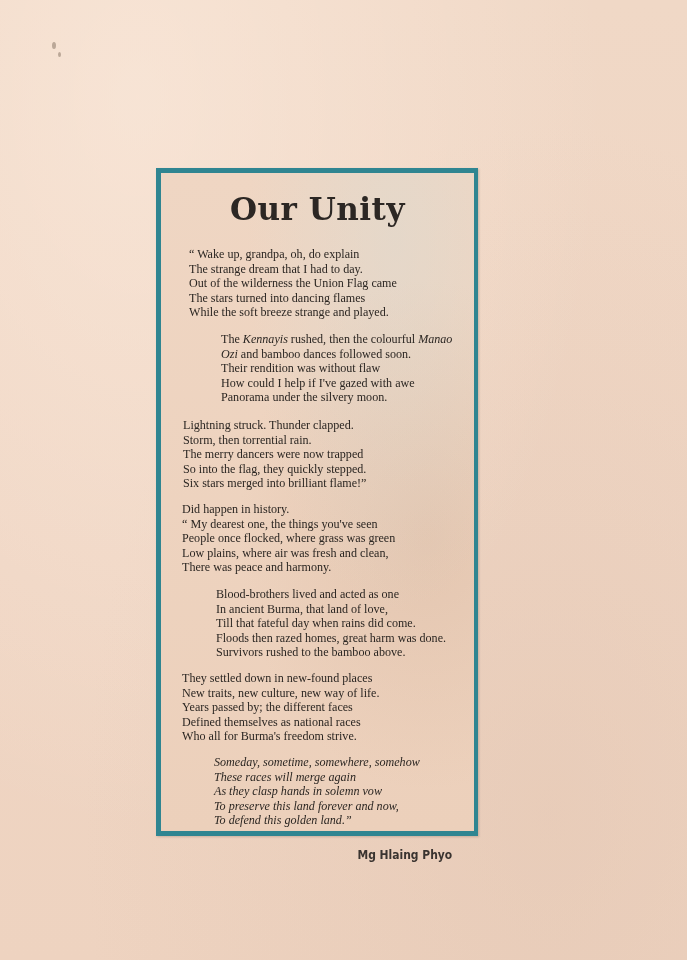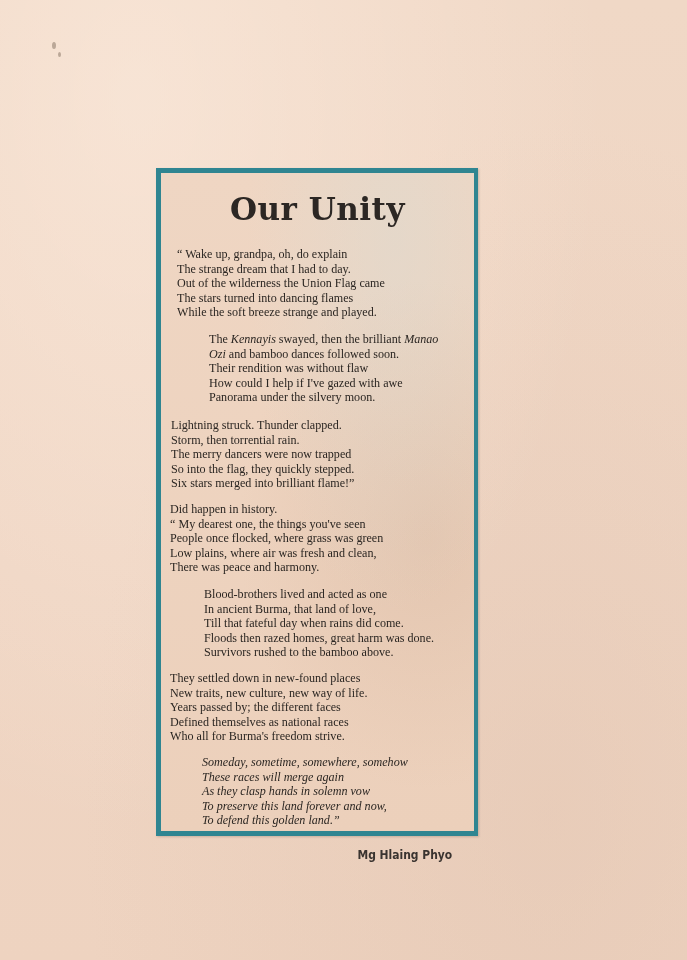--- a/index.html
+++ b/index.html
@@ -34,20 +34,21 @@
     font-weight: bold;
     font-size: 31px;
     letter-spacing: 0.5px;
     color: #2c2724;
   }
   .stanza {
     position: absolute;
     font-size: 12.1px;
     line-height: 14.6px;
     white-space: nowrap;
+    margin-left: 12px;
   }
   .stanza div { height: 14.6px; }
   .stanza em { font-style: italic; }
   .byline {
     position: absolute; right: 22px; top: 674px;
     font-family: "DejaVu Sans", sans-serif;
     font-weight: bold;
     font-size: 12.5px;
     color: #3a3430;
     transform: scaleX(0.86);
@@ -66,21 +67,21 @@
 
   <div class="stanza" style="left:16px;top:74px;">
     <div>“ Wake up, grandpa, oh, do explain</div>
     <div>The strange dream that I had to day.</div>
     <div>Out of the wilderness the Union Flag came</div>
     <div>The stars turned into dancing flames</div>
     <div>While the soft breeze strange and played.</div>
   </div>
 
   <div class="stanza" style="left:48px;top:159px;">
-    <div><span>The </span><em>Kennayis</em><span> swayed, then the brilliant </span><em>Manao</em></div>
+    <div><span>The </span><em>Kennayis</em><span> rushed, then the colourful </span><em>Manao</em></div>
     <div><em>Ozi</em><span> and bamboo dances followed soon.</span></div>
     <div>Their rendition was without flaw</div>
     <div>How could I help if I've gazed with awe</div>
     <div>Panorama under the silvery moon.</div>
   </div>
 
   <div class="stanza" style="left:10px;top:245px;">
     <div>Lightning struck. Thunder clapped.</div>
     <div>Storm, then torrential rain.</div>
     <div>The merry dancers were now trapped</div>

